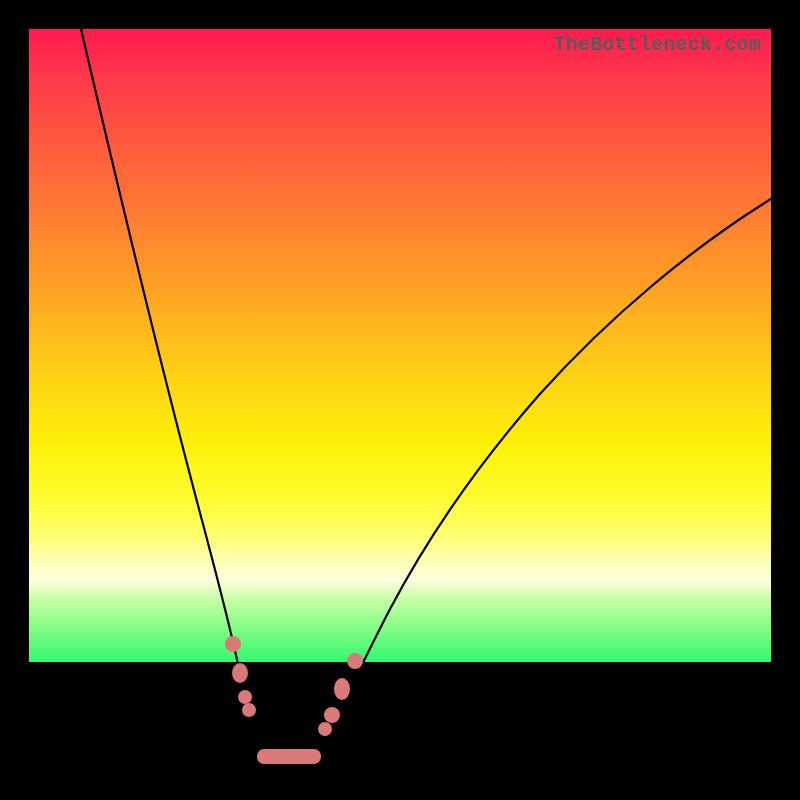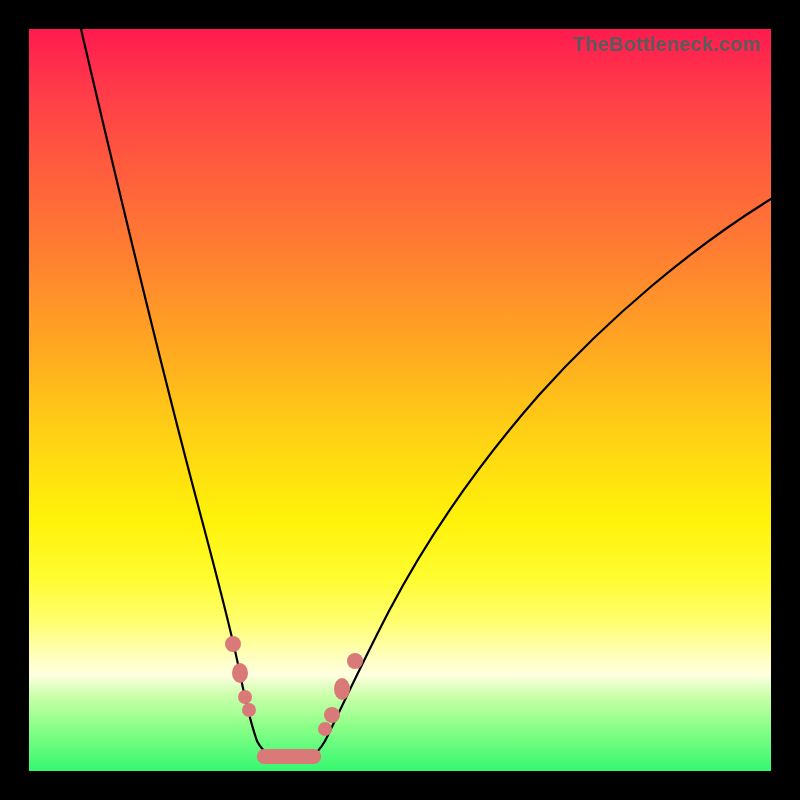--- a/index.html
+++ b/index.html
@@ -15,38 +15,39 @@
     position: relative;
     width: 800px;
     height: 800px;
     background: #000;
   }
   .plot {
     position: absolute;
     left: 29px;
     top: 29px;
     width: 742px;
-    height: 742px;
+    height: 633px;
     background: linear-gradient(
       to bottom,
       #ff1a4f 0%,
       #ff3a4a 8%,
       #ff5a3e 18%,
       #ff7e32 30%,
       #ffa522 42%,
       #ffcf15 54%,
       #fff209 66%,
       #fffc30 74%,
       #fffe70 80%,
       #ffffb4 84%,
       #ffffe0 87%,
       #c8ffa8 90%,
       #8cff88 94%,
       #34f870 100%
     );
+    font-family: Liberation Mono, monospace;
   }
   .attribution {
     position: absolute;
     top: 4px;
     right: 10px;
     font-size: 20px;
     font-weight: 600;
     color: #5b5b5b;
     letter-spacing: 0.2px;
     user-select: none;

